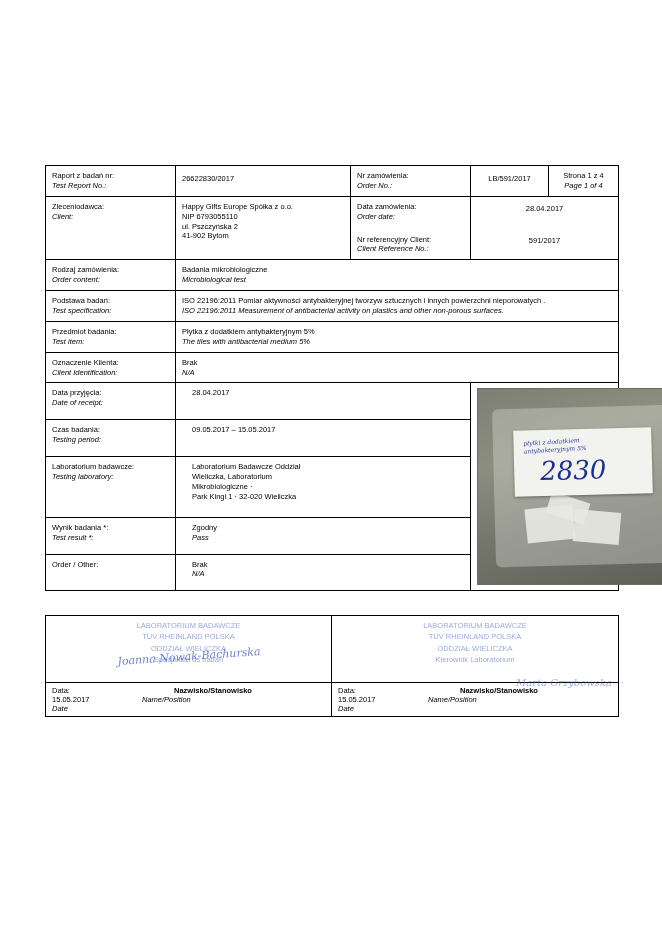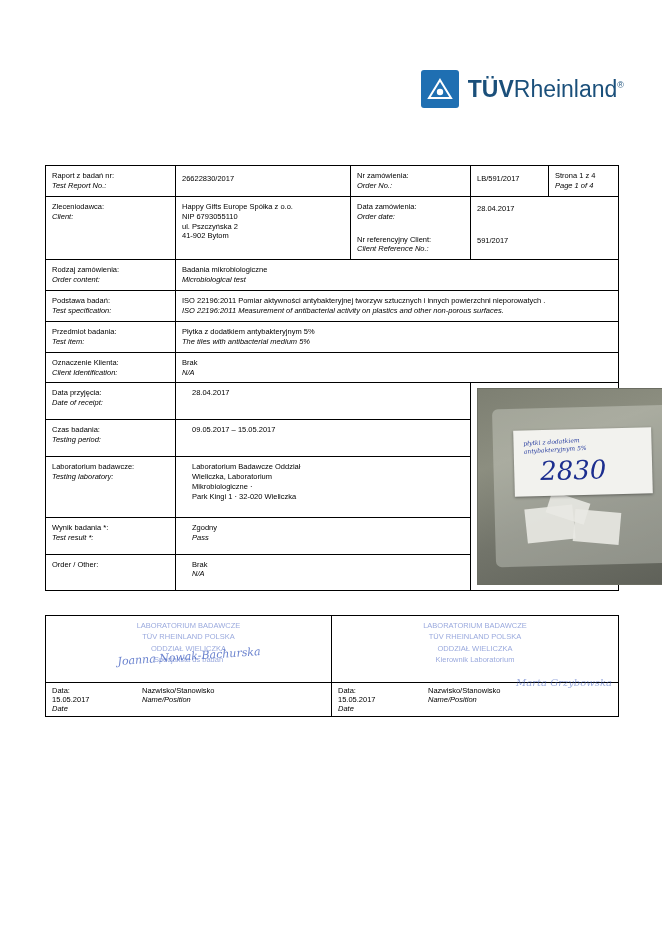--- a/index.html
+++ b/index.html
@@ -65,21 +65,21 @@
     border: 1px solid #000;
     padding: 5px 6px;
     vertical-align: top;
     line-height: 1.32;
   }
   .lbl-pl { font-weight: normal; display: block; }
   .lbl-en { font-style: italic; display: block; }
   .val { display: block; }
   .val-it { display: block; font-style: italic; }
   .val-b { font-weight: normal; }
-  .center { text-align: left; margin-left: 24px; }
+  .center { text-align: center; margin-left: 24px; }
   .nob { border: none !important; }
 
   .cell-pad-l { padding-left: 10px; }
 
   
   .photo-cell {
     padding: 6px 8px 6px 8px;
     vertical-align: top;
   }
   .photo {
@@ -170,21 +170,21 @@
     transform: translateX(-50%) rotate(-4deg);
     font-family: "DejaVu Serif", serif;
     font-style: italic;
     font-size: 11px;
     color: #3b5bbf;
     opacity: 0.75;
     white-space: nowrap;
   }
   .date-row td { padding: 3px 6px; }
   .date-cell { width: 78px; }
-  .nm-pl { font-weight: normal; }
+  .nm-pl { font-weight: bold; margin-left: 32px; }
   .nm-en { font-style: italic; }
   .sig-name-overlay {
     position: relative;
   }
   .sig-name-overlay .scrawl {
     position: absolute;
     right: 6px;
     top: -6px;
     font-family: "DejaVu Serif", serif;
     font-style: italic;
@@ -192,29 +192,20 @@
     color: #4a67c4;
     opacity: 0.55;
     white-space: nowrap;
   }
 </style>
 </head>
 <body>
 
 <div class="page">
 
-  <div class="logo-area">
-    <span class="logo-mark">
-      <svg width="26" height="24" viewBox="0 0 26 24" aria-hidden="true">
-        <polygon points="13,3 24,21 2,21" fill="none" stroke="#ffffff" stroke-width="2"></polygon>
-        <circle cx="13" cy="15" r="3.2" fill="#ffffff"></circle>
-      </svg>
-    </span>
-    <span class="logo-text"><span class="bold">TÜV</span><span>Rheinland</span><span class="logo-reg">®</span></span>
-  </div>
 
   <table class="doc-table">
     <colgroup>
       <col style="width:130px">
       <col style="width:175px">
       <col style="width:120px">
       <col style="width:78px">
       <col style="width:70px">
     </colgroup>
 

